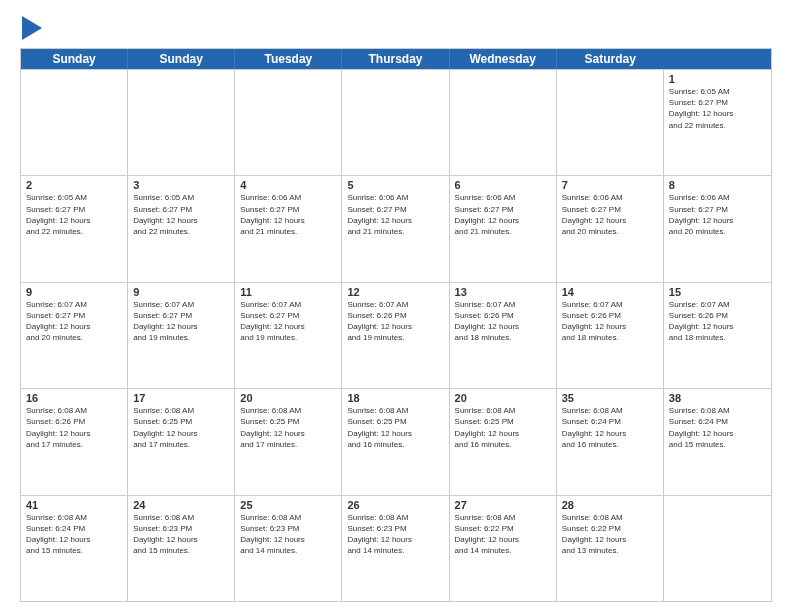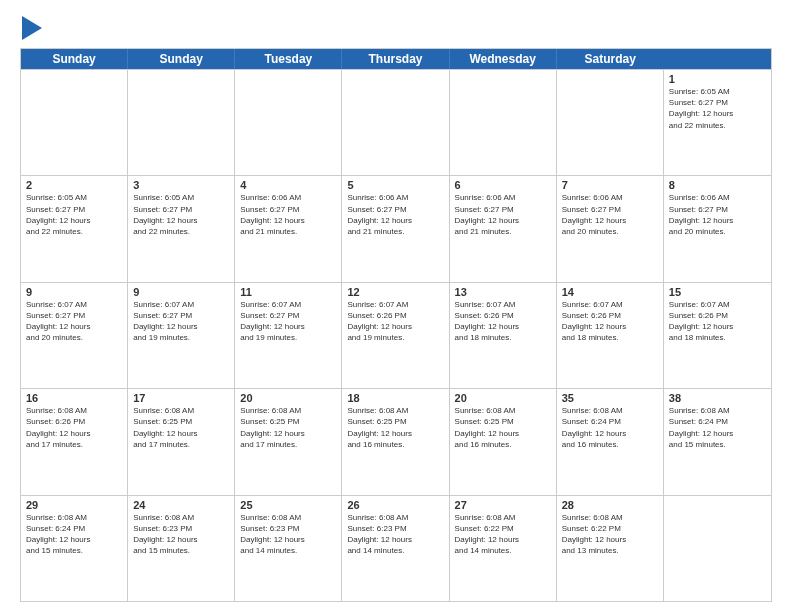--- a/index.html
+++ b/index.html
@@ -310,21 +310,21 @@
           <div class="cal-cell">
             <div class="day-num">38</div>
             <div class="day-info" style="white-space: pre-line;">Sunrise: 6:08 AM
 Sunset: 6:24 PM
 Daylight: 12 hours
 and 15 minutes.</div>
           </div>
         </div>
         <div class="cal-row">
           <div class="cal-cell">
-            <div class="day-num">29</div>
+            <div class="day-num">41</div>
             <div class="day-info" style="white-space: pre-line;">Sunrise: 6:08 AM
 Sunset: 6:24 PM
 Daylight: 12 hours
 and 15 minutes.</div>
           </div>
           <div class="cal-cell">
             <div class="day-num">24</div>
             <div class="day-info" style="white-space: pre-line;">Sunrise: 6:08 AM
 Sunset: 6:23 PM
 Daylight: 12 hours

